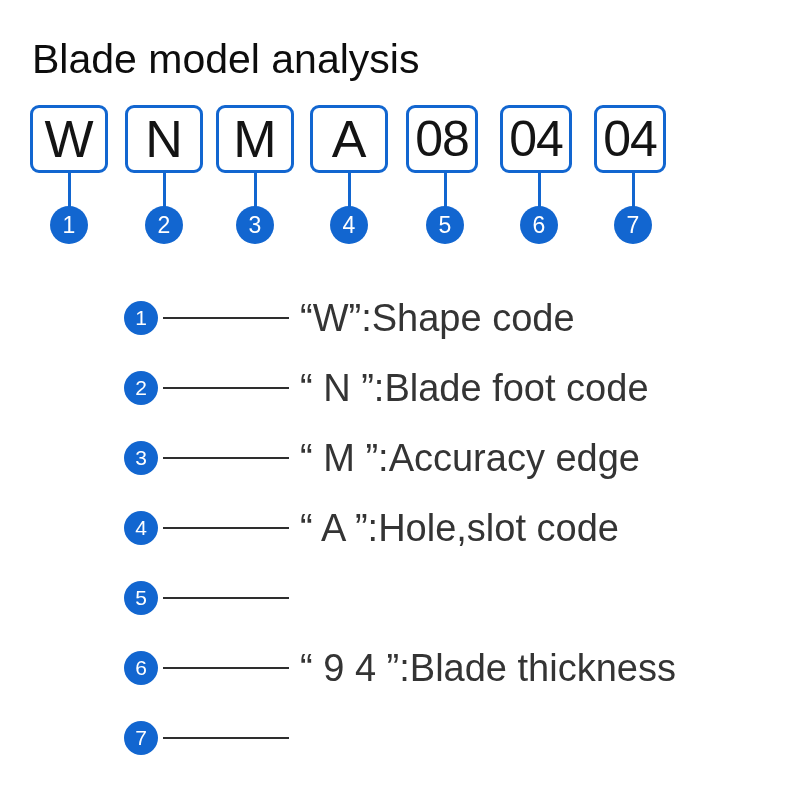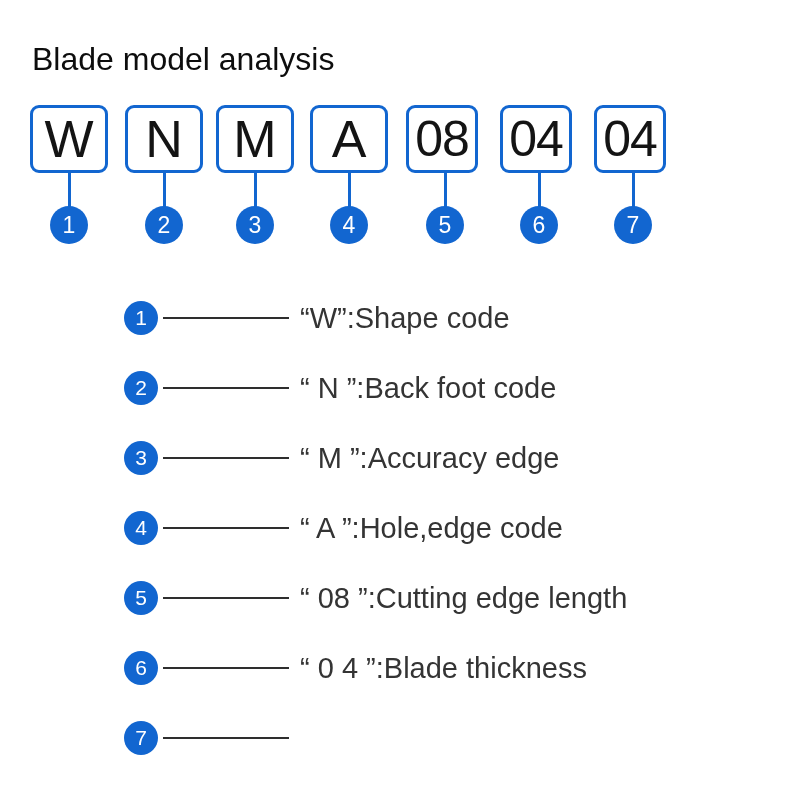--- a/index.html
+++ b/index.html
@@ -20,21 +20,21 @@
     width: 800px;
     height: 800px;
     background: #ffffff;
   }
 
   
   #title {
     position: absolute;
     left: 32px;
     top: 34px;
-    font-size: 32px;
+    font-size: 41px;
     line-height: 50px;
     font-weight: 400;
     color: #0d0d0d;
     letter-spacing: 0px;
     white-space: nowrap;
   }
 
   
   #code-strip {
     position: absolute;
@@ -145,21 +145,21 @@
     width: 126px;
     height: 2px;
     background: #2e2e2e;
   }
   .legend-text {
     position: absolute;
     left: 300px;
     top: 0px;
     height: 44px;
     line-height: 44px;
-    font-size: 29px;
+    font-size: 38px;
     color: #343434;
     white-space: nowrap;
   }
 </style>
 </head>
 <body>
 
 <div id="page">
 
   <div id="title">Blade model analysis</div>
@@ -236,49 +236,48 @@
           <span>1</span>
         </div>
         <div class="legend-line"></div>
         <div class="legend-text">“W”:Shape code</div>
       </div>
       <div class="legend-row">
         <div class="legend-badge">
           <span>2</span>
         </div>
         <div class="legend-line"></div>
-        <div class="legend-text">“ N ”:Back foot code</div>
+        <div class="legend-text">“ N ”:Blade foot code</div>
       </div>
       <div class="legend-row">
         <div class="legend-badge">
           <span>3</span>
         </div>
         <div class="legend-line"></div>
         <div class="legend-text">“ M ”:Accuracy edge</div>
       </div>
       <div class="legend-row">
         <div class="legend-badge">
           <span>4</span>
         </div>
         <div class="legend-line"></div>
-        <div class="legend-text">“ A ”:Hole,edge code</div>
+        <div class="legend-text">“ A ”:Hole,slot code</div>
       </div>
       <div class="legend-row">
         <div class="legend-badge">
           <span>5</span>
         </div>
         <div class="legend-line"></div>
-        <div class="legend-text">“ 08 ”:Cutting edge length</div>
       </div>
       <div class="legend-row">
         <div class="legend-badge">
           <span>6</span>
         </div>
         <div class="legend-line"></div>
-        <div class="legend-text">“ 0 4 ”:Blade thickness</div>
+        <div class="legend-text">“ 9 4 ”:Blade thickness</div>
       </div>
       <div class="legend-row">
         <div class="legend-badge">
           <span>7</span>
         </div>
         <div class="legend-line"></div>
       </div>
     </div>
 
 </div>

